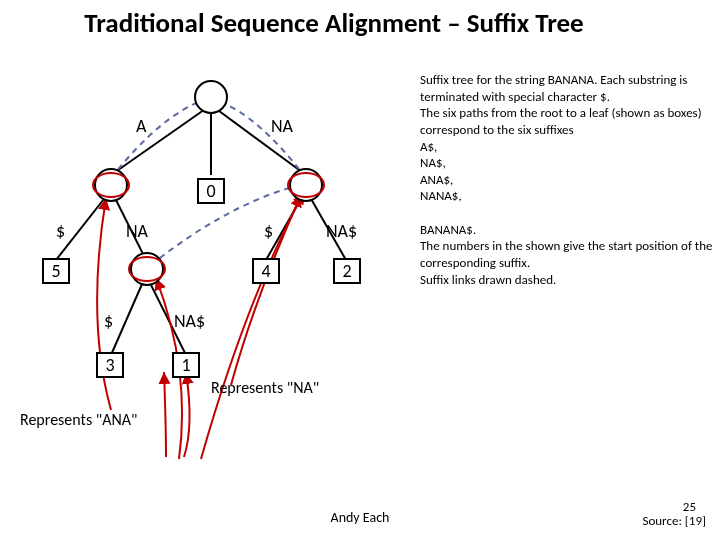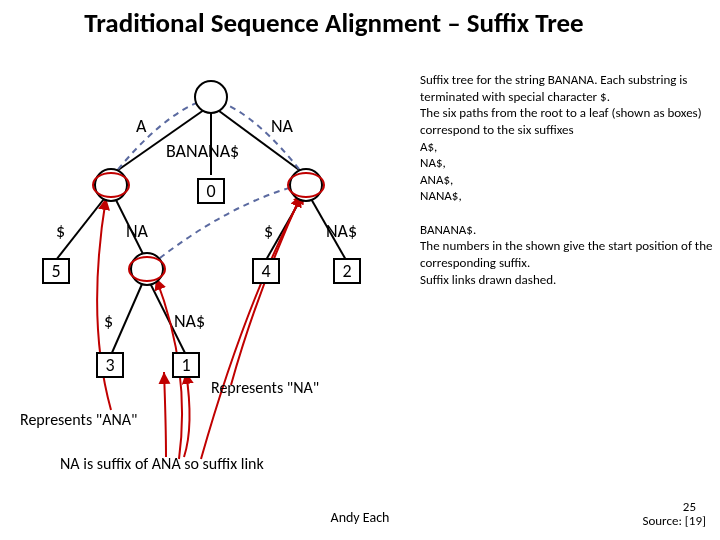--- a/index.html
+++ b/index.html
@@ -69,32 +69,30 @@
     <div class="ring" style="left:112px; top:196px"></div>
 
     <div class="leafbox" style="left:181px; top:118px">0</div>
     <div class="leafbox" style="left:26px;  top:198px">5</div>
     <div class="leafbox" style="left:236px; top:198px">4</div>
     <div class="leafbox" style="left:317px; top:198px">2</div>
     <div class="leafbox" style="left:80px;  top:292px">3</div>
     <div class="leafbox" style="left:156px; top:292px">1</div>
 
     <div class="edgelabel" style="left:120px; top:55px">A</div>
-    <div class="edgelabel" style="left:150px; top:80px">BANANA$</div>
     <div class="edgelabel" style="left:255px; top:55px">NA</div>
     <div class="edgelabel" style="left:40px;  top:160px">$</div>
     <div class="edgelabel" style="left:110px; top:160px">NA</div>
     <div class="edgelabel" style="left:248px; top:160px">$</div>
     <div class="edgelabel" style="left:310px; top:160px">NA$</div>
     <div class="edgelabel" style="left:88px;  top:250px">$</div>
     <div class="edgelabel" style="left:158px; top:250px">NA$</div>
 
     <div class="ann" style="left:195px; top:318px">Represents "NA"</div>
     <div class="ann" style="left:4px;   top:350px">Represents "ANA"</div>
-    <div class="ann" style="left:44px;  top:394px">NA is suffix of ANA so suffix link</div>
   </div>
 
   <div class="rbody">
     <span>Suffix tree for the string BANANA. Each substring is terminated with special character $.</span><br>
     <span>The six paths from the root to a leaf (shown as boxes) correspond to the six suffixes</span><br>
     <span>A$,</span><br>
     <span>NA$,</span><br>
     <span>ANA$,</span><br>
     <span>NANA$,</span><br>
     <br>

